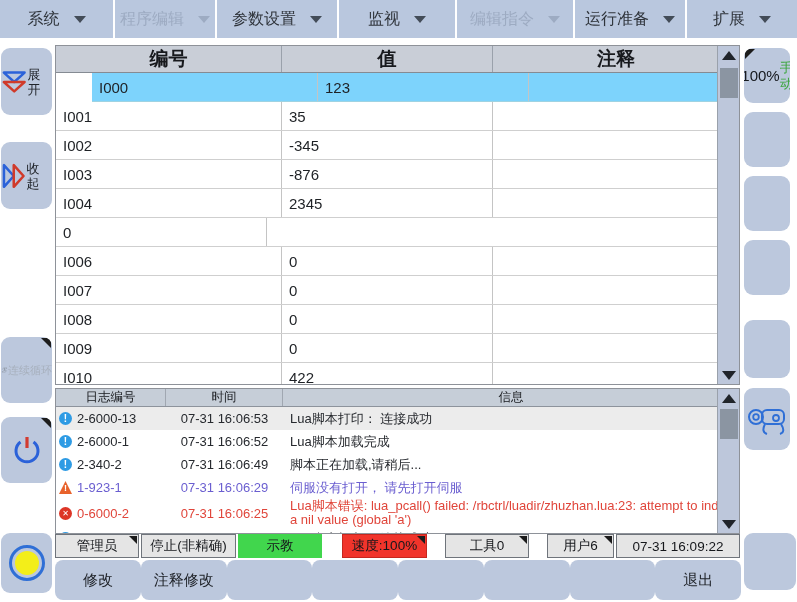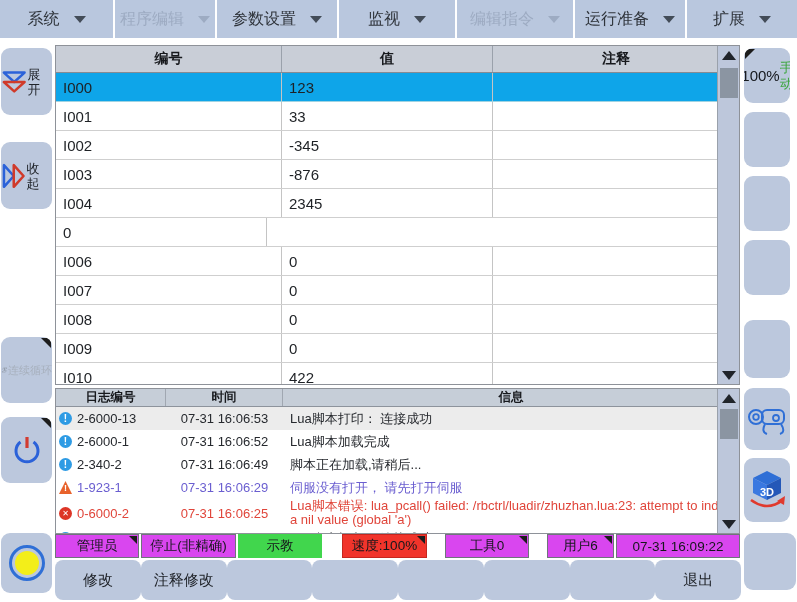--- a/index.html
+++ b/index.html
@@ -43,31 +43,31 @@
   .b-speed .pct { font-size:15px; color:#15181d; line-height:17px; }
   .b-speed .mode { font-size:13px; color:#3aa53c; line-height:16px; }
   .b-r2{top:112px;height:55px;} .b-r3{top:176px;height:55px;} .b-r4{top:240px;height:55px;} .b-r5{top:320px;height:58px;}
   .b-ctrl { top:388px; height:62px; }
   .b-3d { top:458px; height:64px; }
   .b-r8 { top:533px; height:57px; width:52px; }
 
   
   .main-table { position:absolute; left:55px; top:45px; width:685px; height:340px; border:1px solid #8e9299; background:#fff; overflow:hidden; }
   .mt-head { display:flex; height:27px; background:#c9ced7; border-bottom:1px solid #858b93; }
-  .mt-hc { display:flex; align-items:center; justify-content:center; font-size:14px; font-weight:bold; color:#17191d; border-right:1px solid #9aa1ab; }
+  .mt-hc { display:flex; align-items:center; justify-content:center; font-size:19px; font-weight:bold; color:#17191d; border-right:1px solid #9aa1ab; }
   .mt-body { position:relative; }
   .mt-row { display:flex; height:29px; border-bottom:1px solid #cfcfcf; background:#fff; }
-  .mt-row.sel { background:#0ea5e9; border-bottom:1px solid #9fd3e2; }
+  .mt-row.sel { background:#7dd3fc; border-bottom:1px solid #9fd3e2;margin-left:36px; }
   .mt-c { display:flex; align-items:center; font-size:15px; color:#1e2125; padding-left:7px; border-right:1px solid #c4c4c4; overflow:hidden; }
   .c1 { width:226px; } .c2 { width:211px; } .c3 { flex:1; border-right:none !important; }
 
   
   .log-table { position:absolute; left:55px; top:388px; width:685px; height:146px; border:1px solid #8e9299; background:#fff; overflow:hidden; }
   .lt-head { display:flex; height:18px; background:#c6ced8; border-bottom:1px solid #8d939c; }
-  .lt-hc { display:flex; align-items:center; justify-content:center; font-size:12.5px; font-weight:bold; color:#17191d; border-right:1px solid #a0a7b1; }
+  .lt-hc { display:flex; align-items:center; justify-content:center; font-size:12.5px; font-weight:normal; color:#17191d; border-right:1px solid #a0a7b1; }
   .lc1 { width:110px; } .lc2 { width:117px; } .lc3 { flex:1; border-right:none !important; }
   .lt-row { display:flex; min-height:23px; align-items:center; font-size:13px; color:#26292e; background:#fff; }
   .lt-row.first { background:#ececec; }
   .lt-row.warn { color:#6a5ed0; }
   .lt-row.err { color:#e0453a; }
   .lt-code { width:110px; display:flex; align-items:center; gap:5px; padding-left:3px; }
   .lt-time { width:117px; text-align:center; }
   .lt-msg { flex:1; padding-left:7px; line-height:14px; }
   .li { width:13px; height:13px; border-radius:50%; color:#fff; font-size:10px; font-weight:bold;
         display:flex; align-items:center; justify-content:center; flex:0 0 13px; }
@@ -81,21 +81,21 @@
   .sarrow { position:absolute; left:0; width:22px; height:18px; display:flex; align-items:center; justify-content:center; }
   .tri-up { width:0; height:0; border-left:7px solid transparent; border-right:7px solid transparent; border-bottom:9px solid #20242a; }
   .tri-down { width:0; height:0; border-left:7px solid transparent; border-right:7px solid transparent; border-top:9px solid #20242a; }
   .sarrow.bottom { bottom:0; }
   .sthumb { position:absolute; left:2px; width:18px; background:#8b95a2; }
   .th-main { top:22px; height:30px; }
   .th-log { top:20px; height:30px; }
 
   
   .status-bar { position:absolute; left:55px; top:534px; width:686px; height:24px; display:flex; }
-  .sbox { position:relative; height:24px; border:1px solid #6f747b; background:#d946ef; display:flex; align-items:center; justify-content:center;
+  .sbox { position:relative; height:24px; border:1px solid #6f747b; background:#e5e5e5; display:flex; align-items:center; justify-content:center;
           font-size:13.5px; color:#15171b; }
   .sbox.green { background:#41d64d; border-color:#41d64d;text-align:center; }
   .sbox.red { background:#f1342b; border-color:#c5271f; }
   .sb-role{width:84px;margin-right:2px;} .sb-run{width:95px;margin-right:2px;} .sb-teach{width:84px;margin-right:20px;}
   .sb-speed{width:85px;margin-right:18px;} .sb-tool{width:84px;margin-right:18px;} .sb-user{width:67px;margin-right:2px;} .sb-time{width:124px;}
   .sbox.corner-tr::after { border-top-width:8px; border-left-width:8px; }
 
   
   .bottom-bar { position:absolute; left:55px; top:560px; width:686px; height:40px; display:flex; }
   .bbtn { flex:1; background:#bcc8dd; border-radius:8px; display:flex; align-items:center; justify-content:center;
@@ -185,21 +185,21 @@
       <div class="mt-hc c3">注释</div>
     </div>
     <div class="mt-body">
       <div class="mt-row sel">
         <div class="mt-c c1">I000</div>
         <div class="mt-c c2">123</div>
         <div class="mt-c c3"></div>
       </div>
       <div class="mt-row">
         <div class="mt-c c1">I001</div>
-        <div class="mt-c c2">33</div>
+        <div class="mt-c c2">35</div>
         <div class="mt-c c3"></div>
       </div>
       <div class="mt-row">
         <div class="mt-c c1">I002</div>
         <div class="mt-c c2">-345</div>
         <div class="mt-c c3"></div>
       </div>
       <div class="mt-row">
         <div class="mt-c c1">I003</div>
         <div class="mt-c c2">-876</div>
@@ -365,26 +365,16 @@
   <div class="btn rsb b-ctrl">
     <svg width="44" height="38" viewBox="0 0 44 38">
       <circle cx="11" cy="17" r="7" fill="none" stroke="#2f6fd6" stroke-width="2"></circle>
       <circle cx="11" cy="17" r="2.8" fill="none" stroke="#2f6fd6" stroke-width="1.8"></circle>
       <rect x="17" y="10" width="22" height="14" rx="5" fill="none" stroke="#2f6fd6" stroke-width="2"></rect>
       <circle cx="31" cy="18" r="3" fill="none" stroke="#2f6fd6" stroke-width="1.8"></circle>
       <path d="M20,24 q-4,8 2,10 M36,24 q5,8 -1,10" fill="none" stroke="#2f6fd6" stroke-width="2"></path>
     </svg>
   </div>
 
-  <div class="btn rsb b-3d">
-    <svg width="42" height="44" viewBox="0 0 42 44">
-      <polygon points="21,3 35,10 21,17 7,10" fill="#2f6fd6"></polygon>
-      <polygon points="7,10 21,17 21,32 7,25" fill="#3a78e0"></polygon>
-      <polygon points="35,10 21,17 21,32 35,25" fill="#2458b8"></polygon>
-      <text x="21" y="28" font-size="11" font-weight="bold" fill="#ffffff" text-anchor="middle">3D</text>
-      <path d="M5,32 Q21,44 37,32" fill="none" stroke="#e03a2e" stroke-width="2.6"></path>
-      <polygon points="39,28 38,37 31,33" fill="#e03a2e"></polygon>
-    </svg>
-  </div>
 
   <div class="btn rsb b-r8"></div>
 
 </div>
 
 </body></html>

